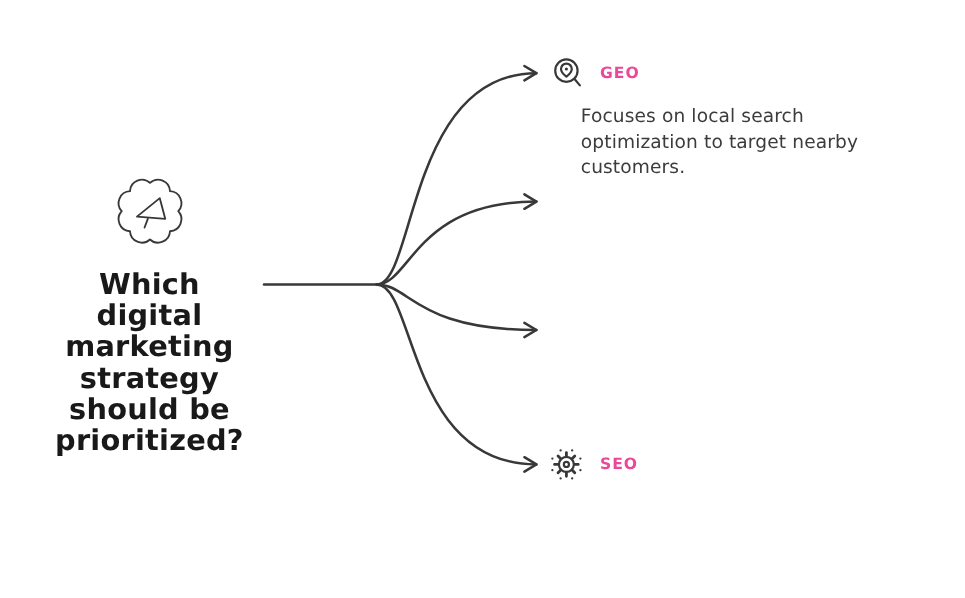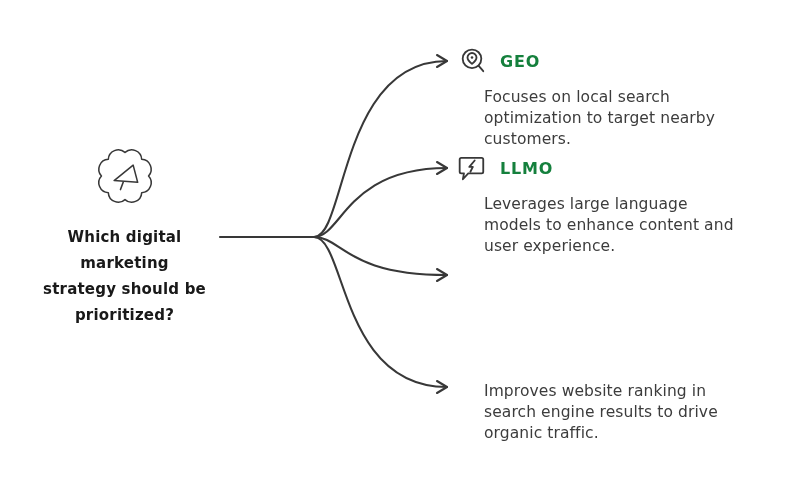--- a/index.html
+++ b/index.html
@@ -11,39 +11,39 @@
     font-family:"DejaVu Sans", sans-serif;
     color:#222;
   }
   
   .root-icon{
     position:absolute;left:95px;top:146px;width:60px;height:60px;
     display:flex;align-items:center;justify-content:center;
   }
   .question{
     position:absolute;left:42px;top:224px;width:165px;
-    font-size:15px;font-weight:bold;line-height:26px;
+    font-size:24px;font-weight:bold;line-height:26px;
     text-align:center;color:#191919;letter-spacing:.2px;
   }
   
   .connectors{
     position:absolute;left:0;top:0;width:804px;height:498px;
     pointer-events:none;
   }
   .connectors path{
     fill:none;stroke:#383838;stroke-width:2.1;
     stroke-linecap:round;stroke-linejoin:round;
   }
   
   .branch{position:absolute;left:456px;width:300px;}
   .branch-header{display:flex;align-items:center;gap:12px;height:32px;}
   .bicon{width:32px;height:32px;display:flex;align-items:center;justify-content:center;flex:0 0 32px;}
   .bicon svg{display:block;}
   .blabel{
-    font-size:16px;font-weight:bold;color:#15803d;letter-spacing:.8px;
+    font-size:13px;font-weight:bold;color:#ec4899;letter-spacing:.8px;
   }
   .bdesc{
     margin:10px 16px 0 28px;width:250px;
     font-size:15.5px;line-height:21px;color:#3c3c3c;letter-spacing:.1px;
   }
   .icon-stroke{fill:none;stroke:#383838;stroke-width:1.7;stroke-linecap:round;stroke-linejoin:round;}
   .icon-fill{fill:#383838;stroke:none;}
 </style>
 </head>
 <body>
@@ -79,33 +79,38 @@
           <path class="icon-stroke" d="M 0 -7.5 a 4.2 4.2 0 0 1 4.2 4.2 c 0 2.6 -4.2 6 -4.2 6 c 0 0 -4.2 -3.4 -4.2 -6 a 4.2 4.2 0 0 1 4.2 -4.2 Z"></path>
           <circle class="icon-fill" cx="0" cy="-3.3" r="1.2"></circle>
           <path class="icon-stroke" d="M 6.3 4.5 L 10.5 9.5"></path>
         </svg>
       </span>
       <span class="blabel">GEO</span>
     </div>
     <div class="bdesc">Focuses on local search optimization to target nearby customers.</div>
   </div>
 
-  <div class="branch" style="top:152px">
-    <div class="branch-header">
-      <span class="bicon">
-        <svg width="30" height="30" viewBox="-14 -14 28 28">
-          <path class="icon-stroke" d="M -10 -9.5 H 9 Q 10.5 -9.5 10.5 -8 V 3.5 Q 10.5 5 9 5 H -3.5 L -8.5 10.5 L -7.5 5 H -10 Q -11.5 5 -11.5 3.5 V -8 Q -11.5 -9.5 -10 -9.5 Z"></path>
-          <path class="icon-stroke" d="M 2.5 -7 L -2.5 -1 L 0.8 -1 L -1.5 3.5"></path>
-        </svg>
-      </span>
-      <span class="blabel">LLMO</span>
-    </div>
-    <div class="bdesc">Leverages large language models to enhance content and user experience.</div>
-  </div>
 
   <div class="branch" style="top:259px">
   </div>
 
   <div class="branch" style="top:371px">
-    <div class="bdesc">Improves website ranking in search engine results to drive organic traffic.</div>
+    <div class="branch-header">
+      <span class="bicon">
+        <svg width="30" height="30" viewBox="-14 -14 28 28">
+          <circle class="icon-stroke" r="5.8"></circle>
+          <circle class="icon-stroke" r="2"></circle>
+          <path class="icon-stroke" style="stroke-width:2.2" d="M 6.2 0 L 9.2 0 M -6.2 0 L -9.2 0 M 0 6.2 L 0 9.2 M 0 -6.2 L 0 -9.2 M 4.4 4.4 L 6.5 6.5 M -4.4 4.4 L -6.5 6.5 M 4.4 -4.4 L 6.5 -6.5 M -4.4 -4.4 L -6.5 -6.5"></path>
+          <circle class="icon-fill" cx="10.9" cy="4.5" r="0.9"></circle>
+          <circle class="icon-fill" cx="10.9" cy="-4.5" r="0.9"></circle>
+          <circle class="icon-fill" cx="-10.9" cy="4.5" r="0.9"></circle>
+          <circle class="icon-fill" cx="-10.9" cy="-4.5" r="0.9"></circle>
+          <circle class="icon-fill" cx="4.5" cy="10.9" r="0.9"></circle>
+          <circle class="icon-fill" cx="-4.5" cy="10.9" r="0.9"></circle>
+          <circle class="icon-fill" cx="4.5" cy="-10.9" r="0.9"></circle>
+          <circle class="icon-fill" cx="-4.5" cy="-10.9" r="0.9"></circle>
+        </svg>
+      </span>
+      <span class="blabel">SEO</span>
+    </div>
   </div>
 
 </div>
 
 </body></html>

